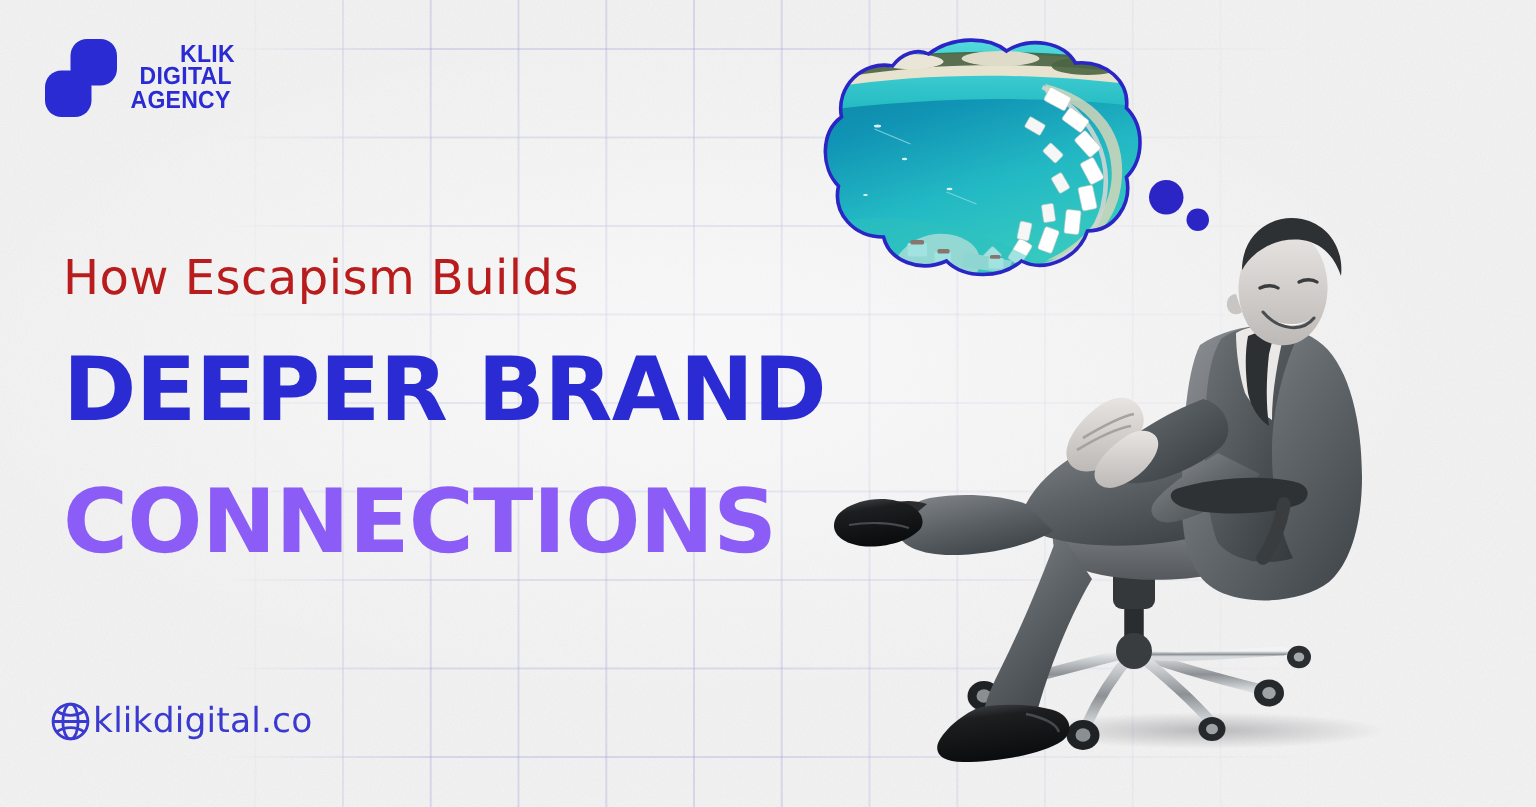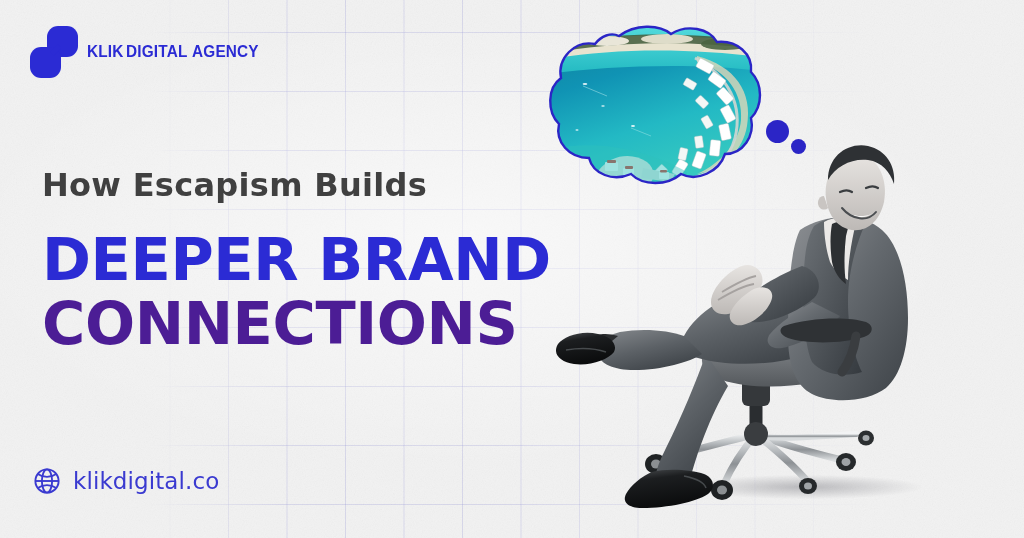--- a/index.html
+++ b/index.html
@@ -27,44 +27,44 @@
   }
   .bg-noise { position:absolute; inset:0; opacity:.5; mix-blend-mode:multiply; }
   .bg-vign {
     position:absolute; inset:0;
     background:radial-gradient(ellipse 70% 60% at 45% 45%, rgba(255,255,255,.55), rgba(255,255,255,0) 70%);
   }
 
   
   .logo { position:absolute; left:30px; top:26px; display:flex; align-items:center; gap:9px; }
   .logo-mark { width:48px; height:52px; flex:none; }
-  .logo-text { display:flex; flex-direction:row; line-height:.92;align-items:flex-end; }
+  .logo-text { display:flex; flex-direction:column; line-height:.92;align-items:flex-end; }
   .logo-text span {
     font-family:"Liberation Sans Narrow","Liberation Sans",sans-serif;
     font-weight:bold; font-size:16.5px; letter-spacing:.2px;
     color:#2b2bd4; transform:scaleX(.93); transform-origin:left center;
   }
 
   
   .headline { position:absolute; left:42px; top:168px; }
   .eyebrow {
-    font-size:32px; font-weight:700; color:#404040;
+    font-size:32px; font-weight:400; color:#b91c1c;
     letter-spacing:.3px; line-height:1.08;
     font-family:"DejaVu Sans","Liberation Sans",sans-serif;
   }
   .h-big {
     font-size:59px; font-weight:bold; line-height:1.09;
     letter-spacing:-0.4px; white-space:nowrap;
     font-family:"DejaVu Sans","Liberation Sans",sans-serif;
   }
   .h-blue { color:#2b2bd4; margin-top:25px; }
-  .h-black { color:#4c1d95; }
-
-  
-  .footer { position:absolute; left:32px; top:466px; display:flex; align-items:center; gap:11px; }
+  .h-black { color:#8b5cf6;margin-top:24px; }
+
+  
+  .footer { position:absolute; left:32px; top:466px; display:flex; align-items:center; }
   .globe { width:30px; height:30px; flex:none; }
   .site-url {
     font-size:23px; color:#3a3ad0; letter-spacing:.1px;
     font-family:"DejaVu Sans","Liberation Sans",sans-serif;
   }
 
   
   .bubble { position:absolute; left:547px; top:22px; width:220px; height:166px; }
   .dot { position:absolute; border-radius:50%; background:#2b25c6; }
   .dot-lg { left:766px; top:120px; width:23px; height:23px; }

